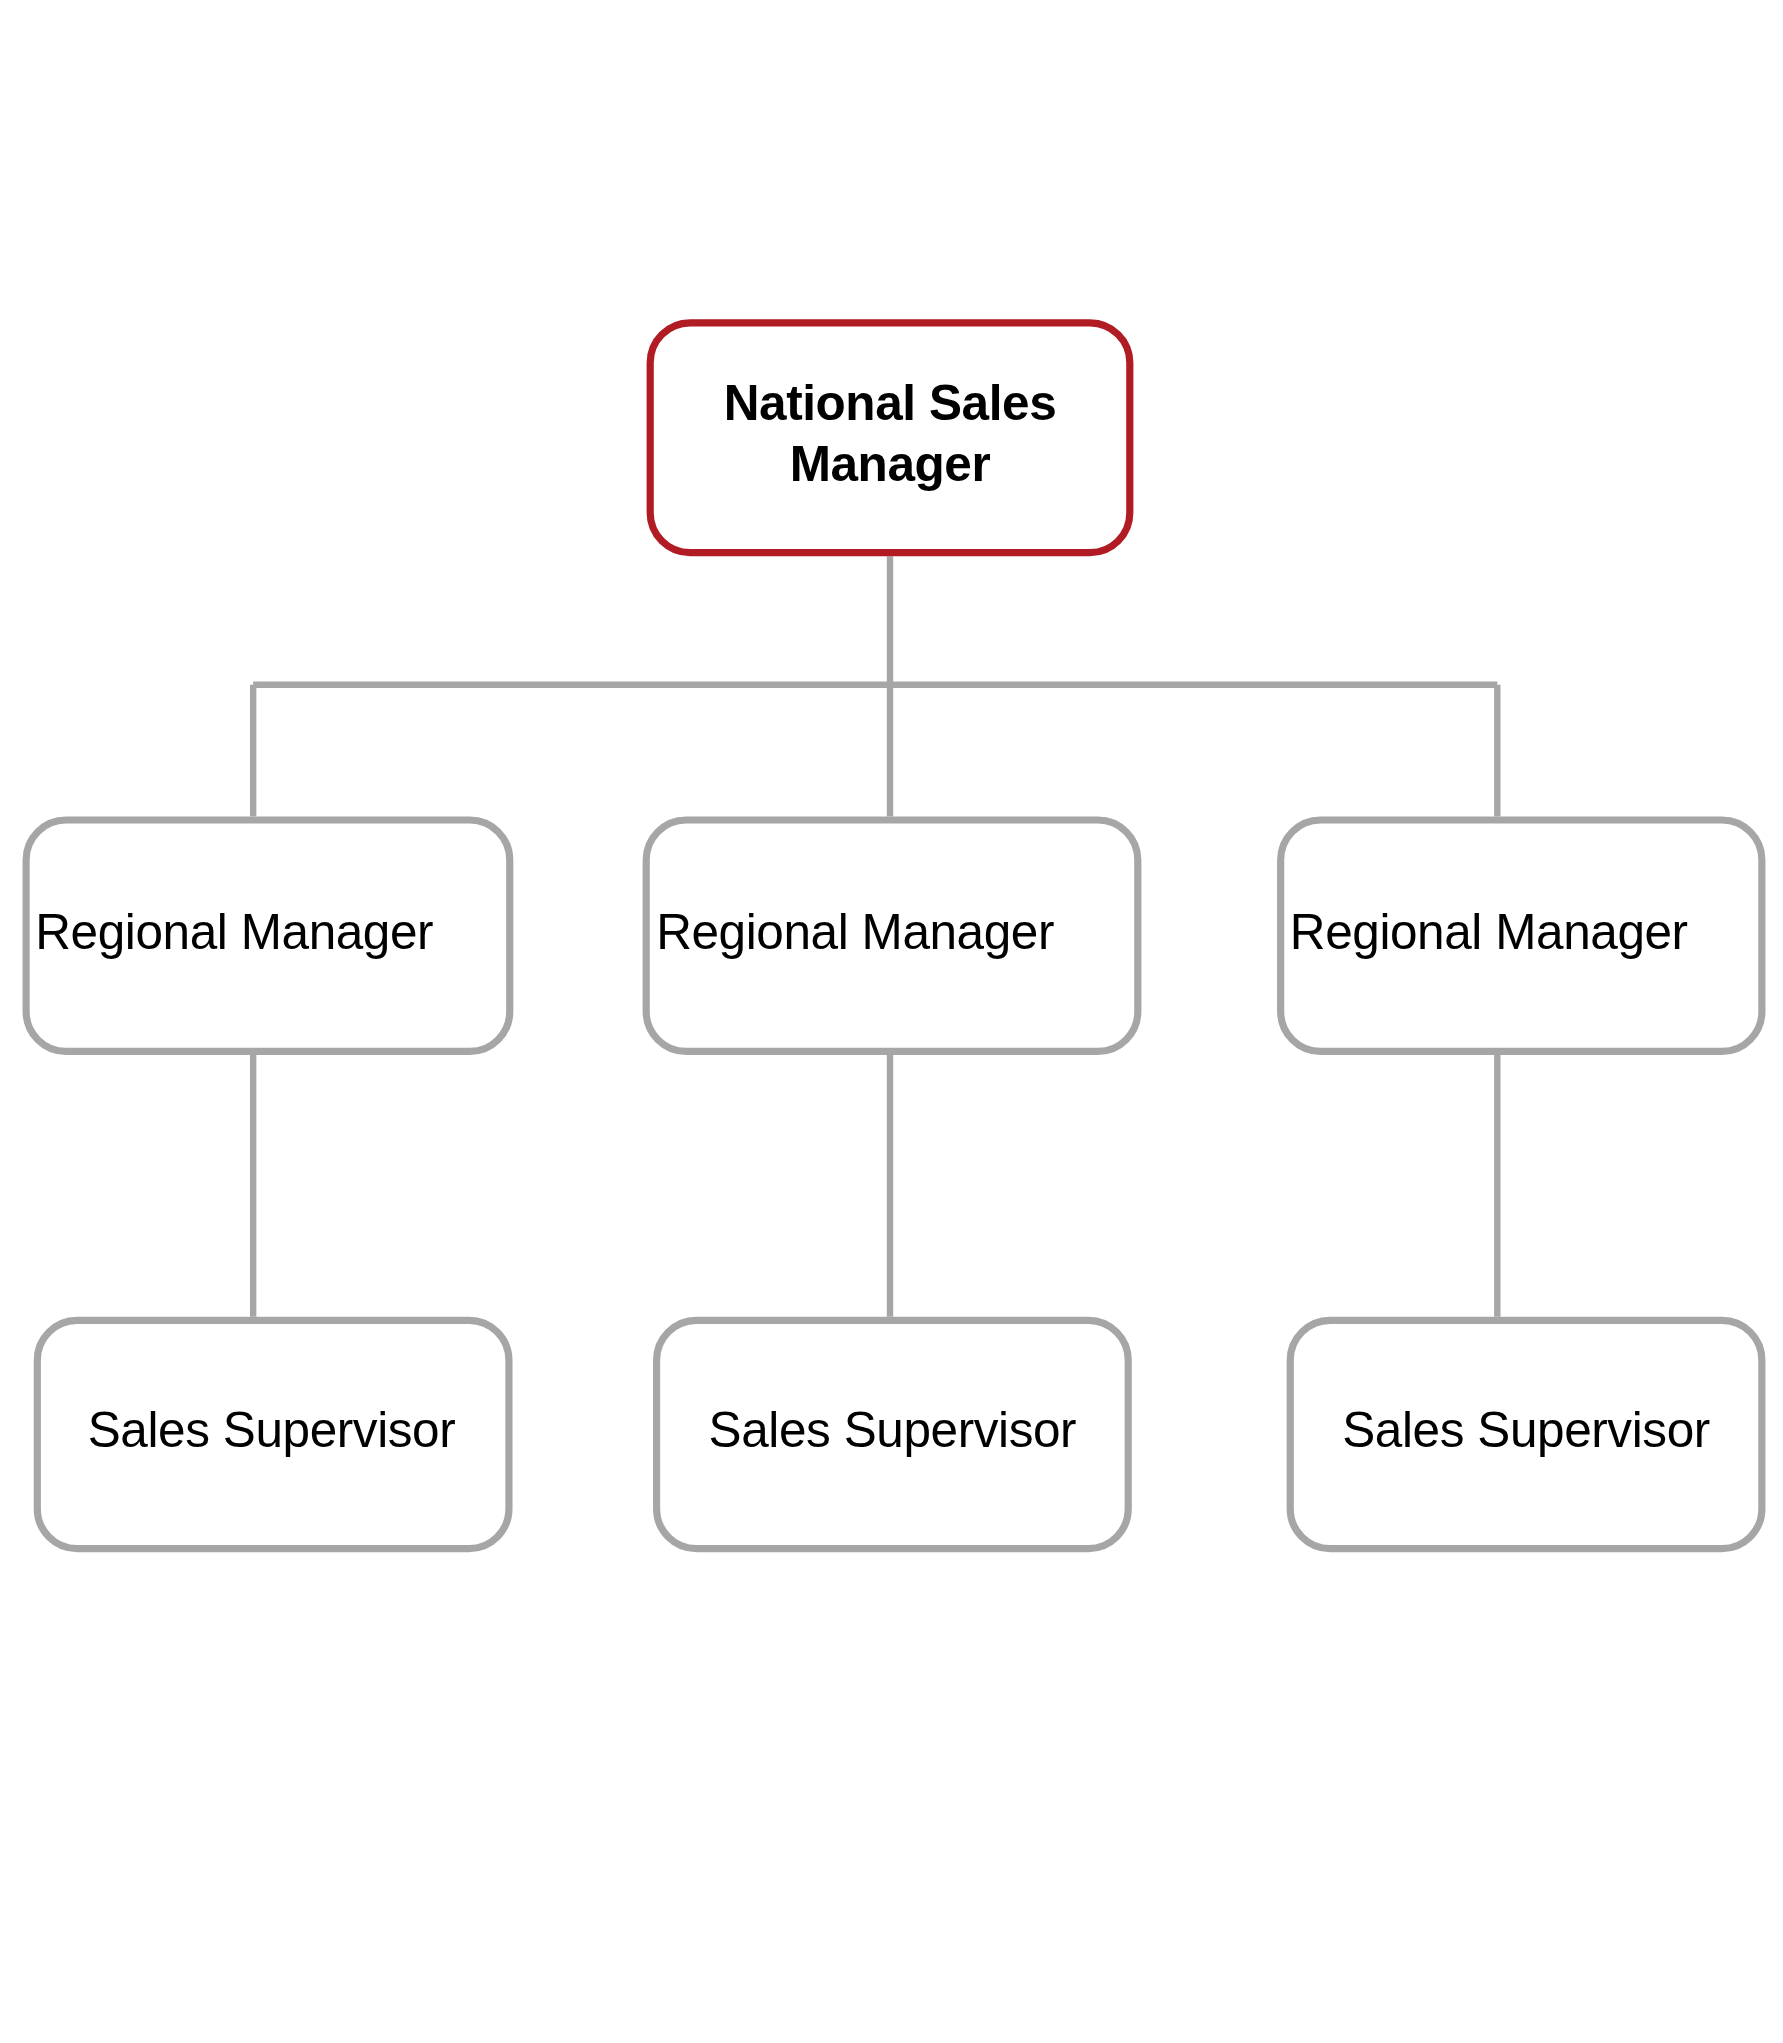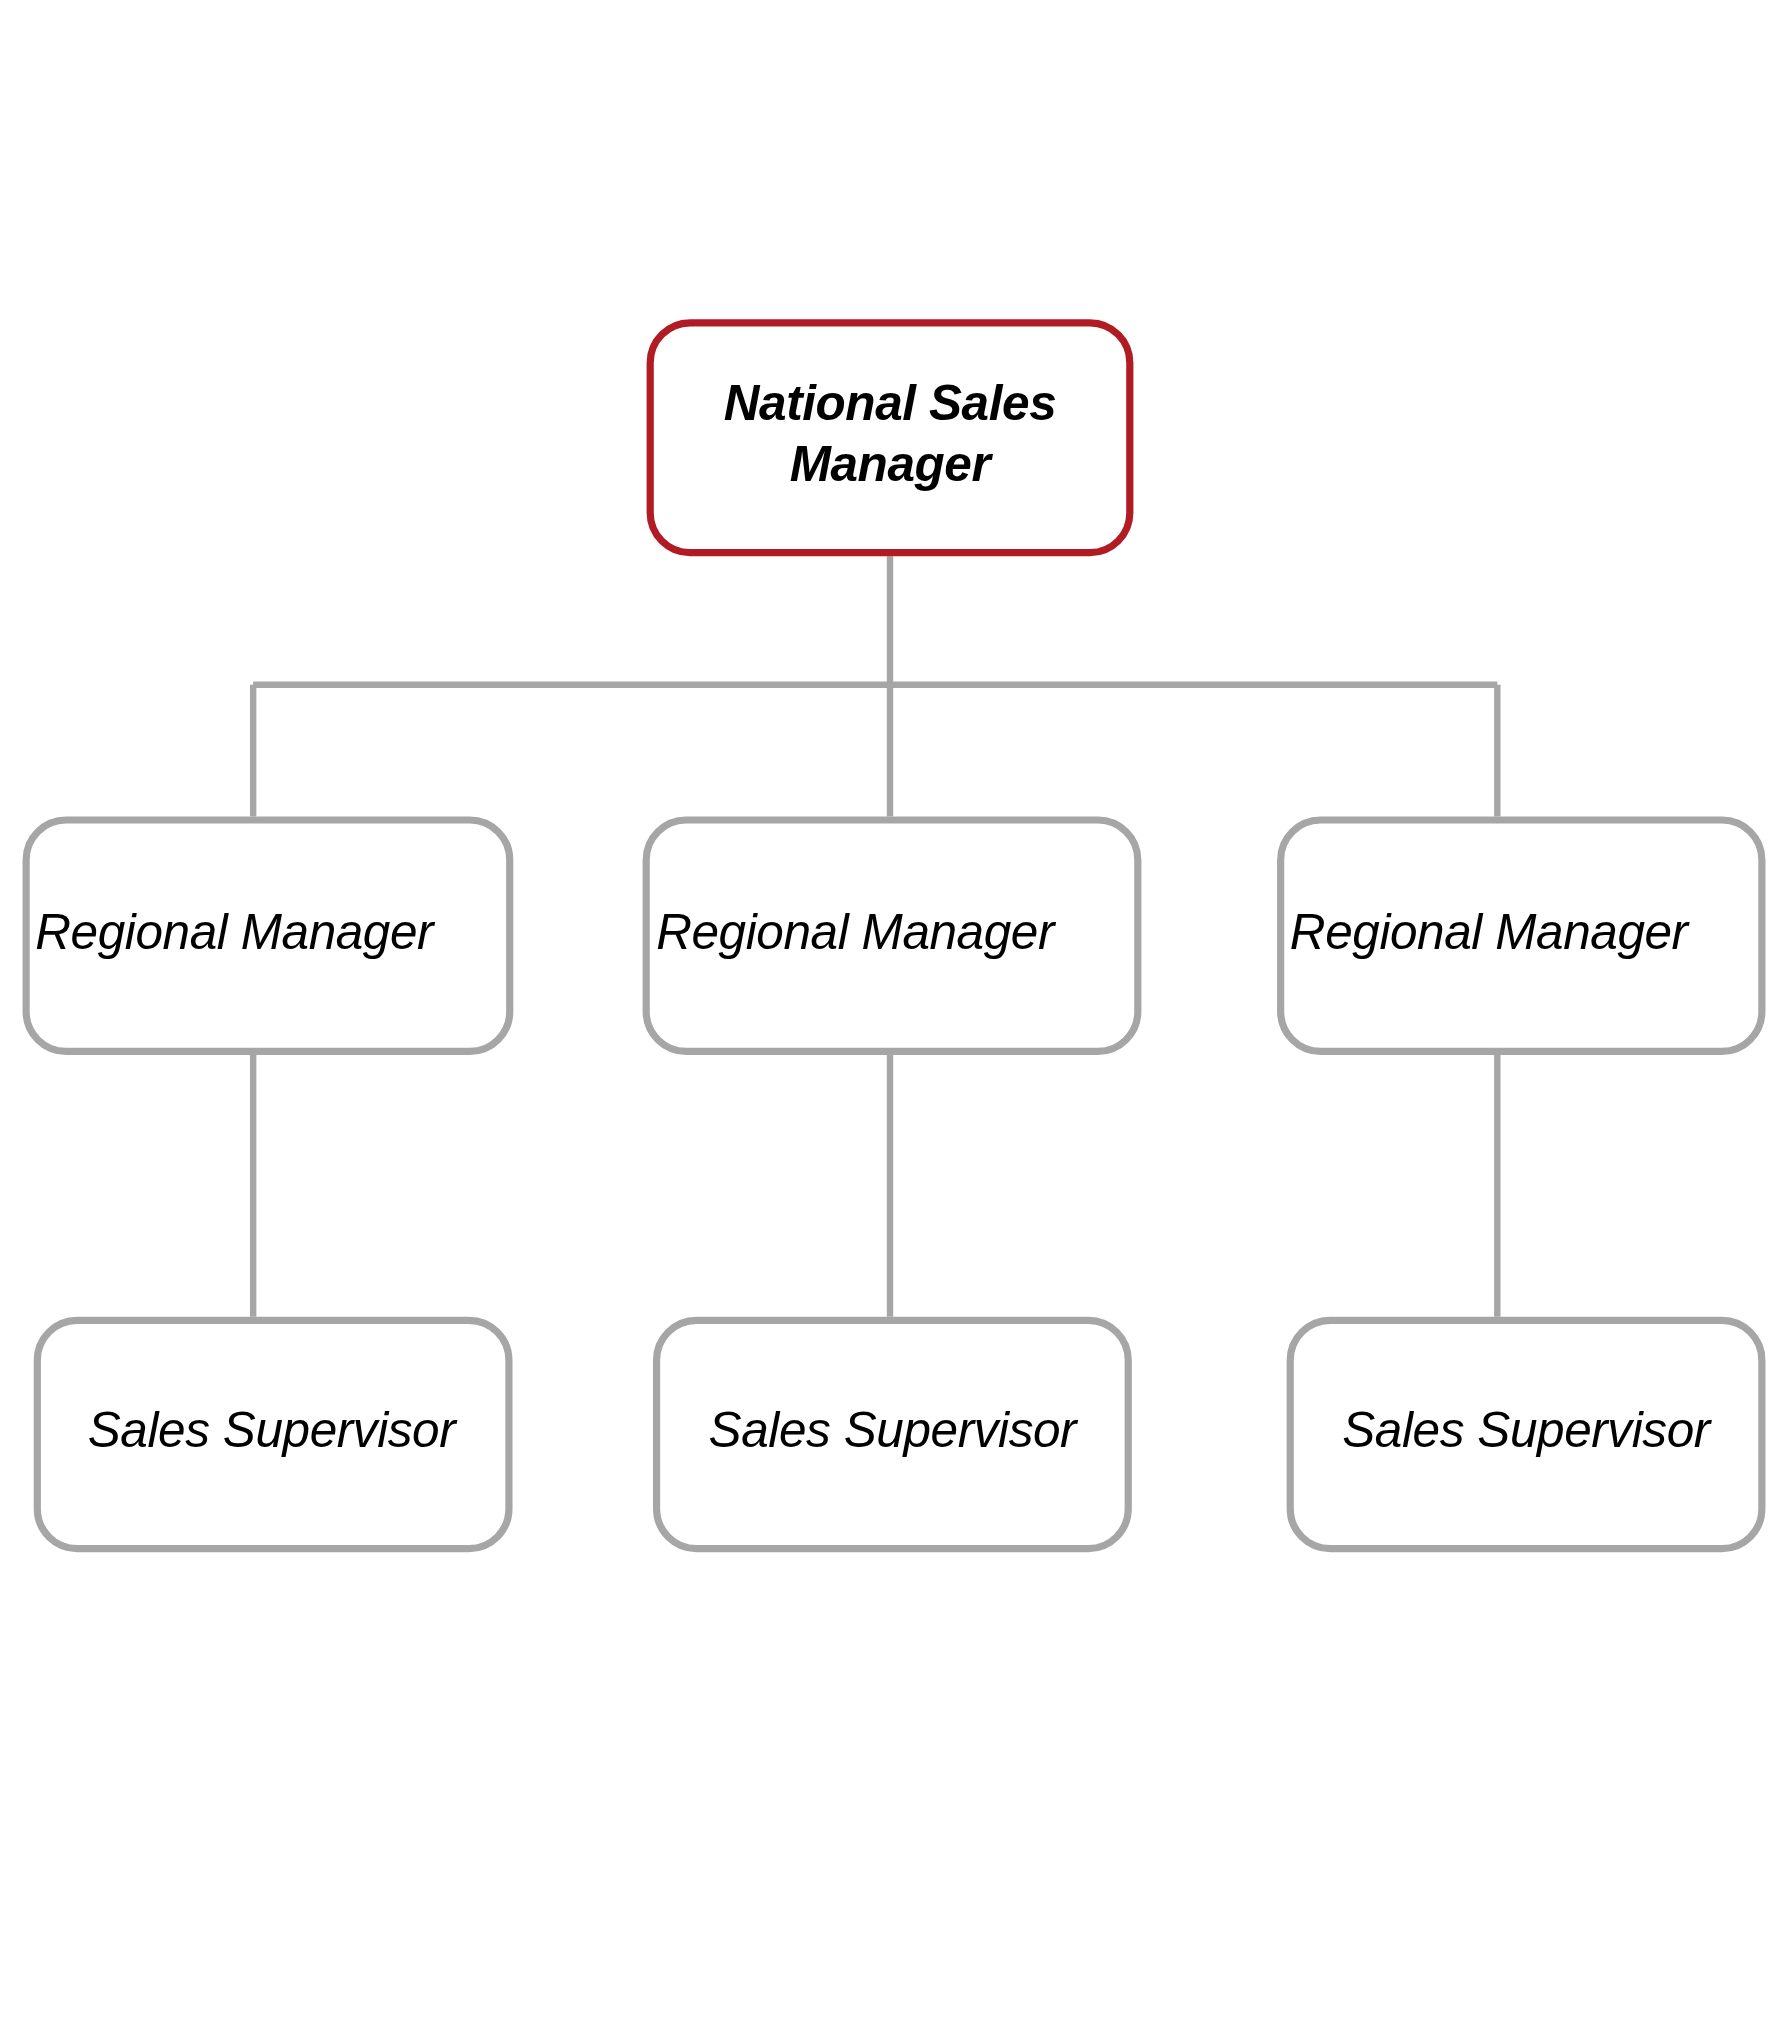--- a/index.html
+++ b/index.html
@@ -11,21 +11,20 @@
     width: 1784px;
     height: 2043px;
     font-family: "Liberation Sans", sans-serif;
     overflow: hidden;
   }
   #org-chart-canvas {
     position: relative;
     width: 1720px;
     height: 2043px;
     background: #ffffff;
-    font-style: italic;
   }
   svg.chart-svg {
     position: absolute;
     top: 0;
     left: 0;
     width: 1784px;
     height: 2043px;
   }
   .node-box {
     fill: #ffffff;

